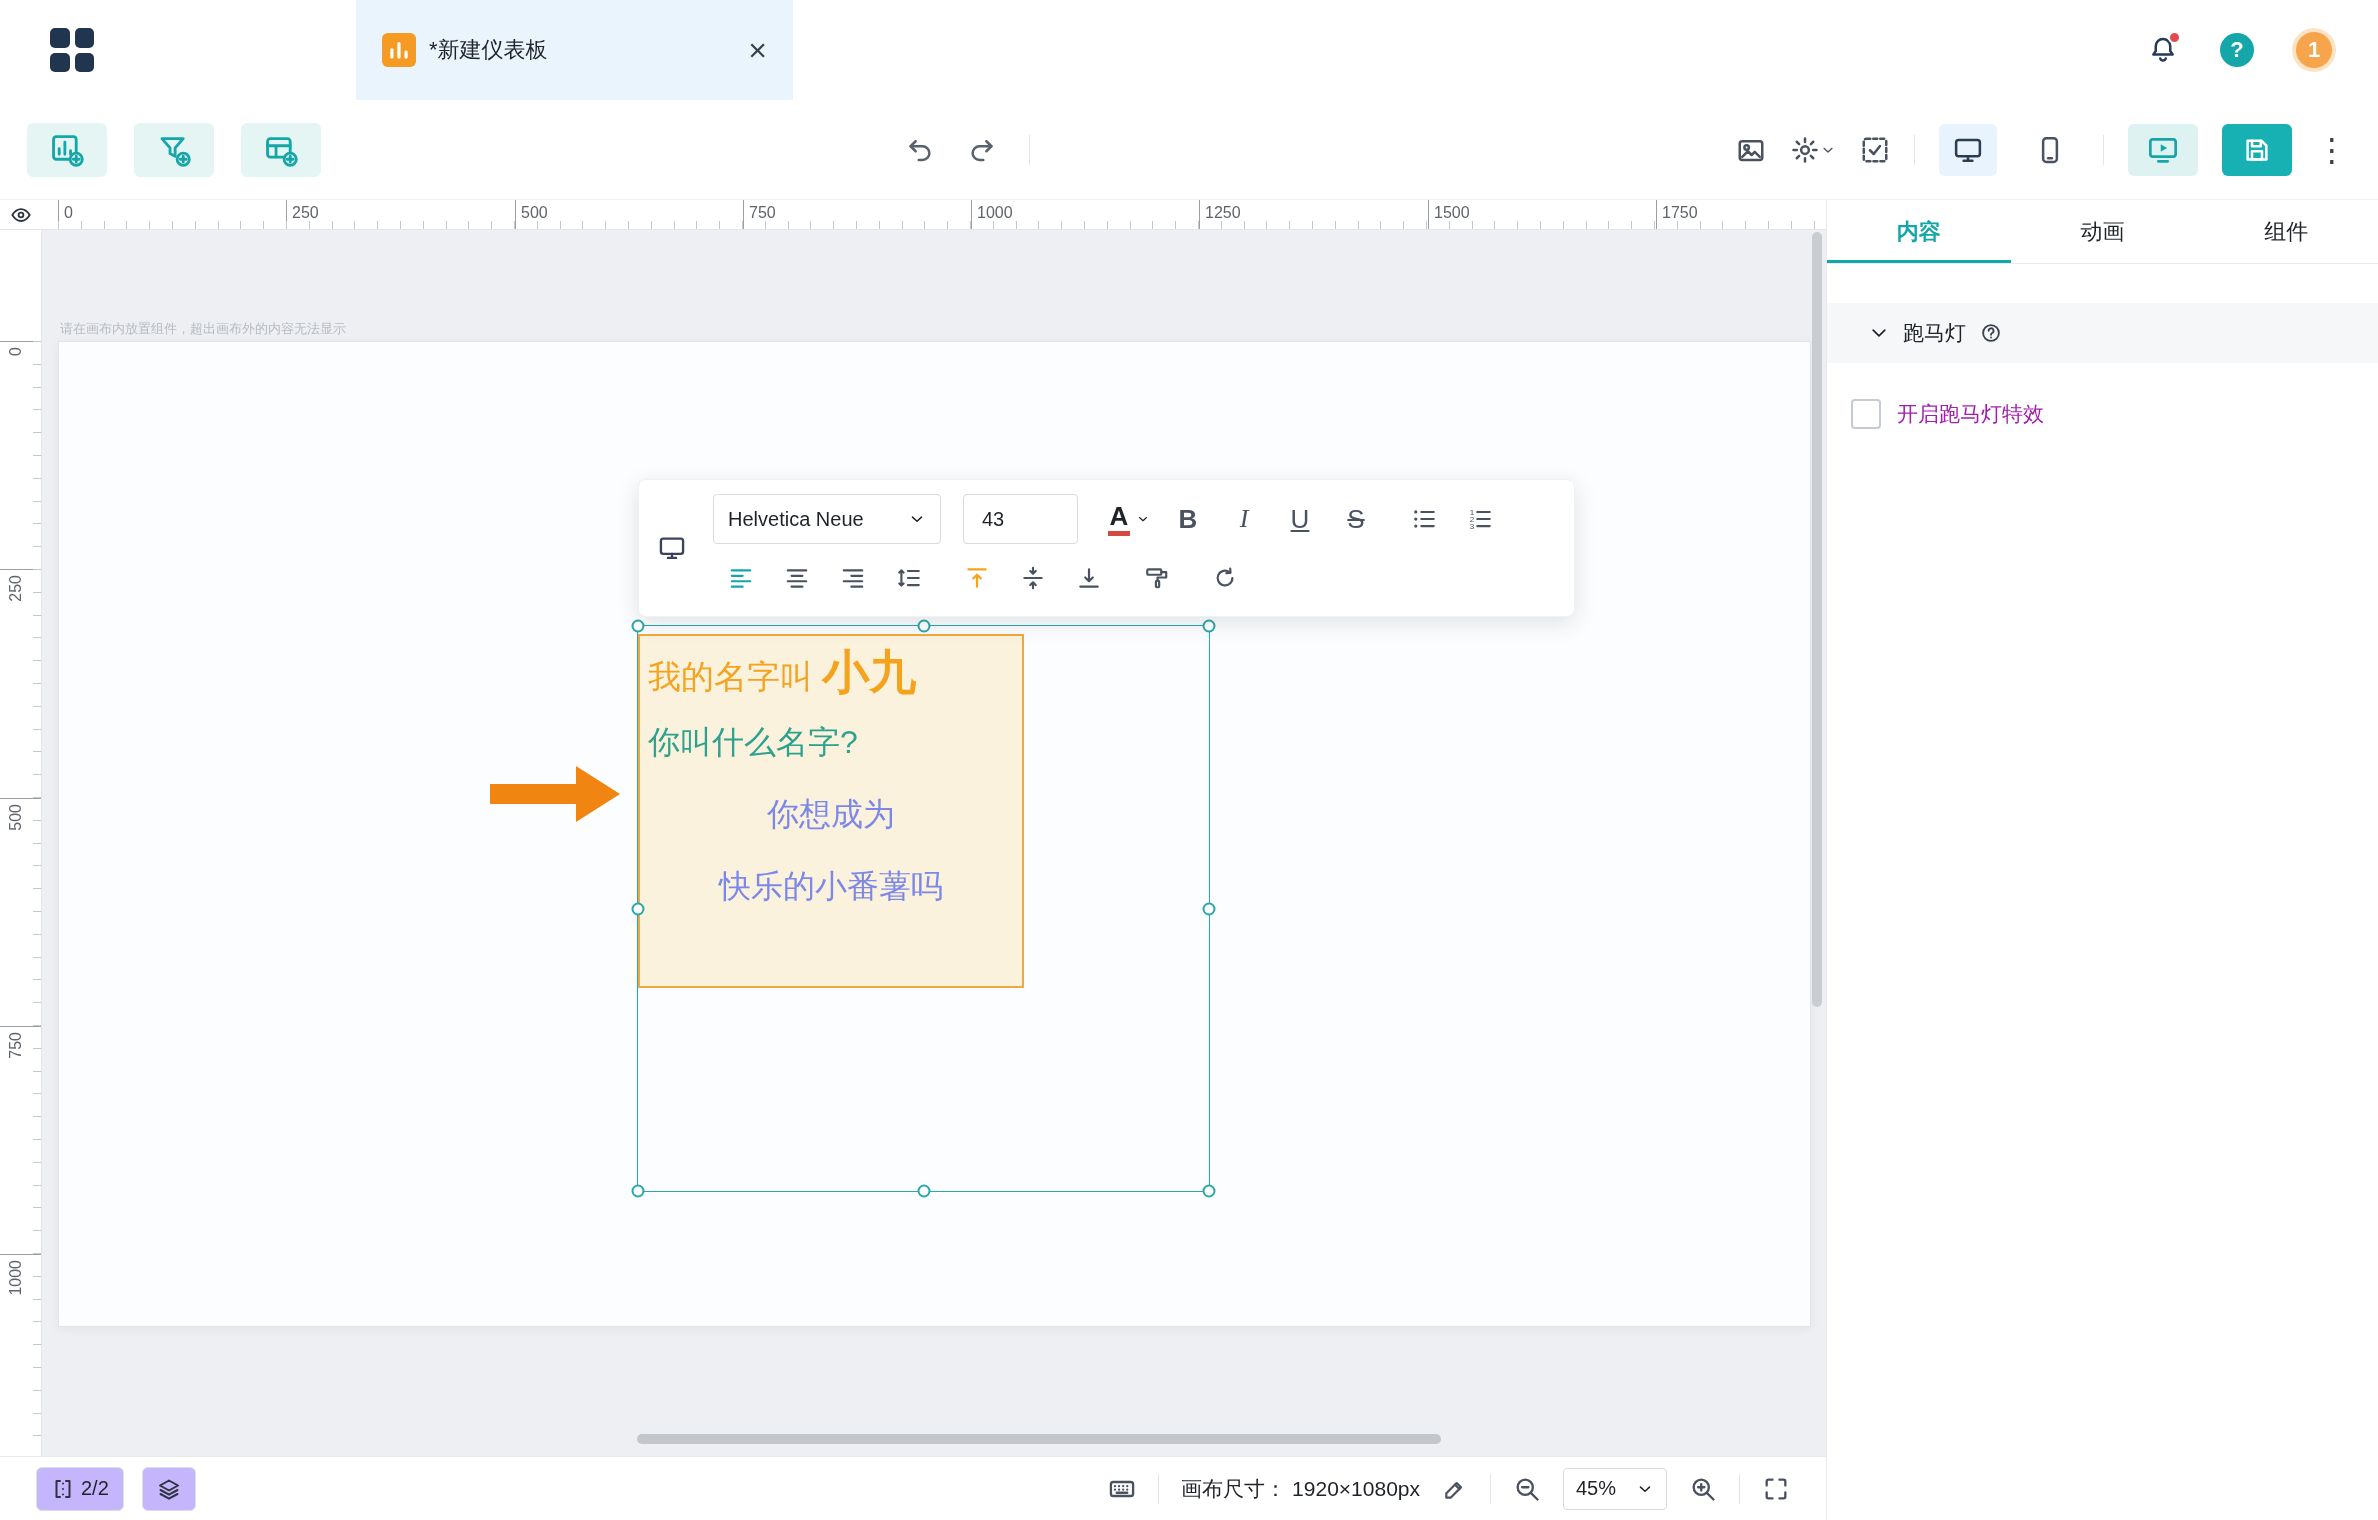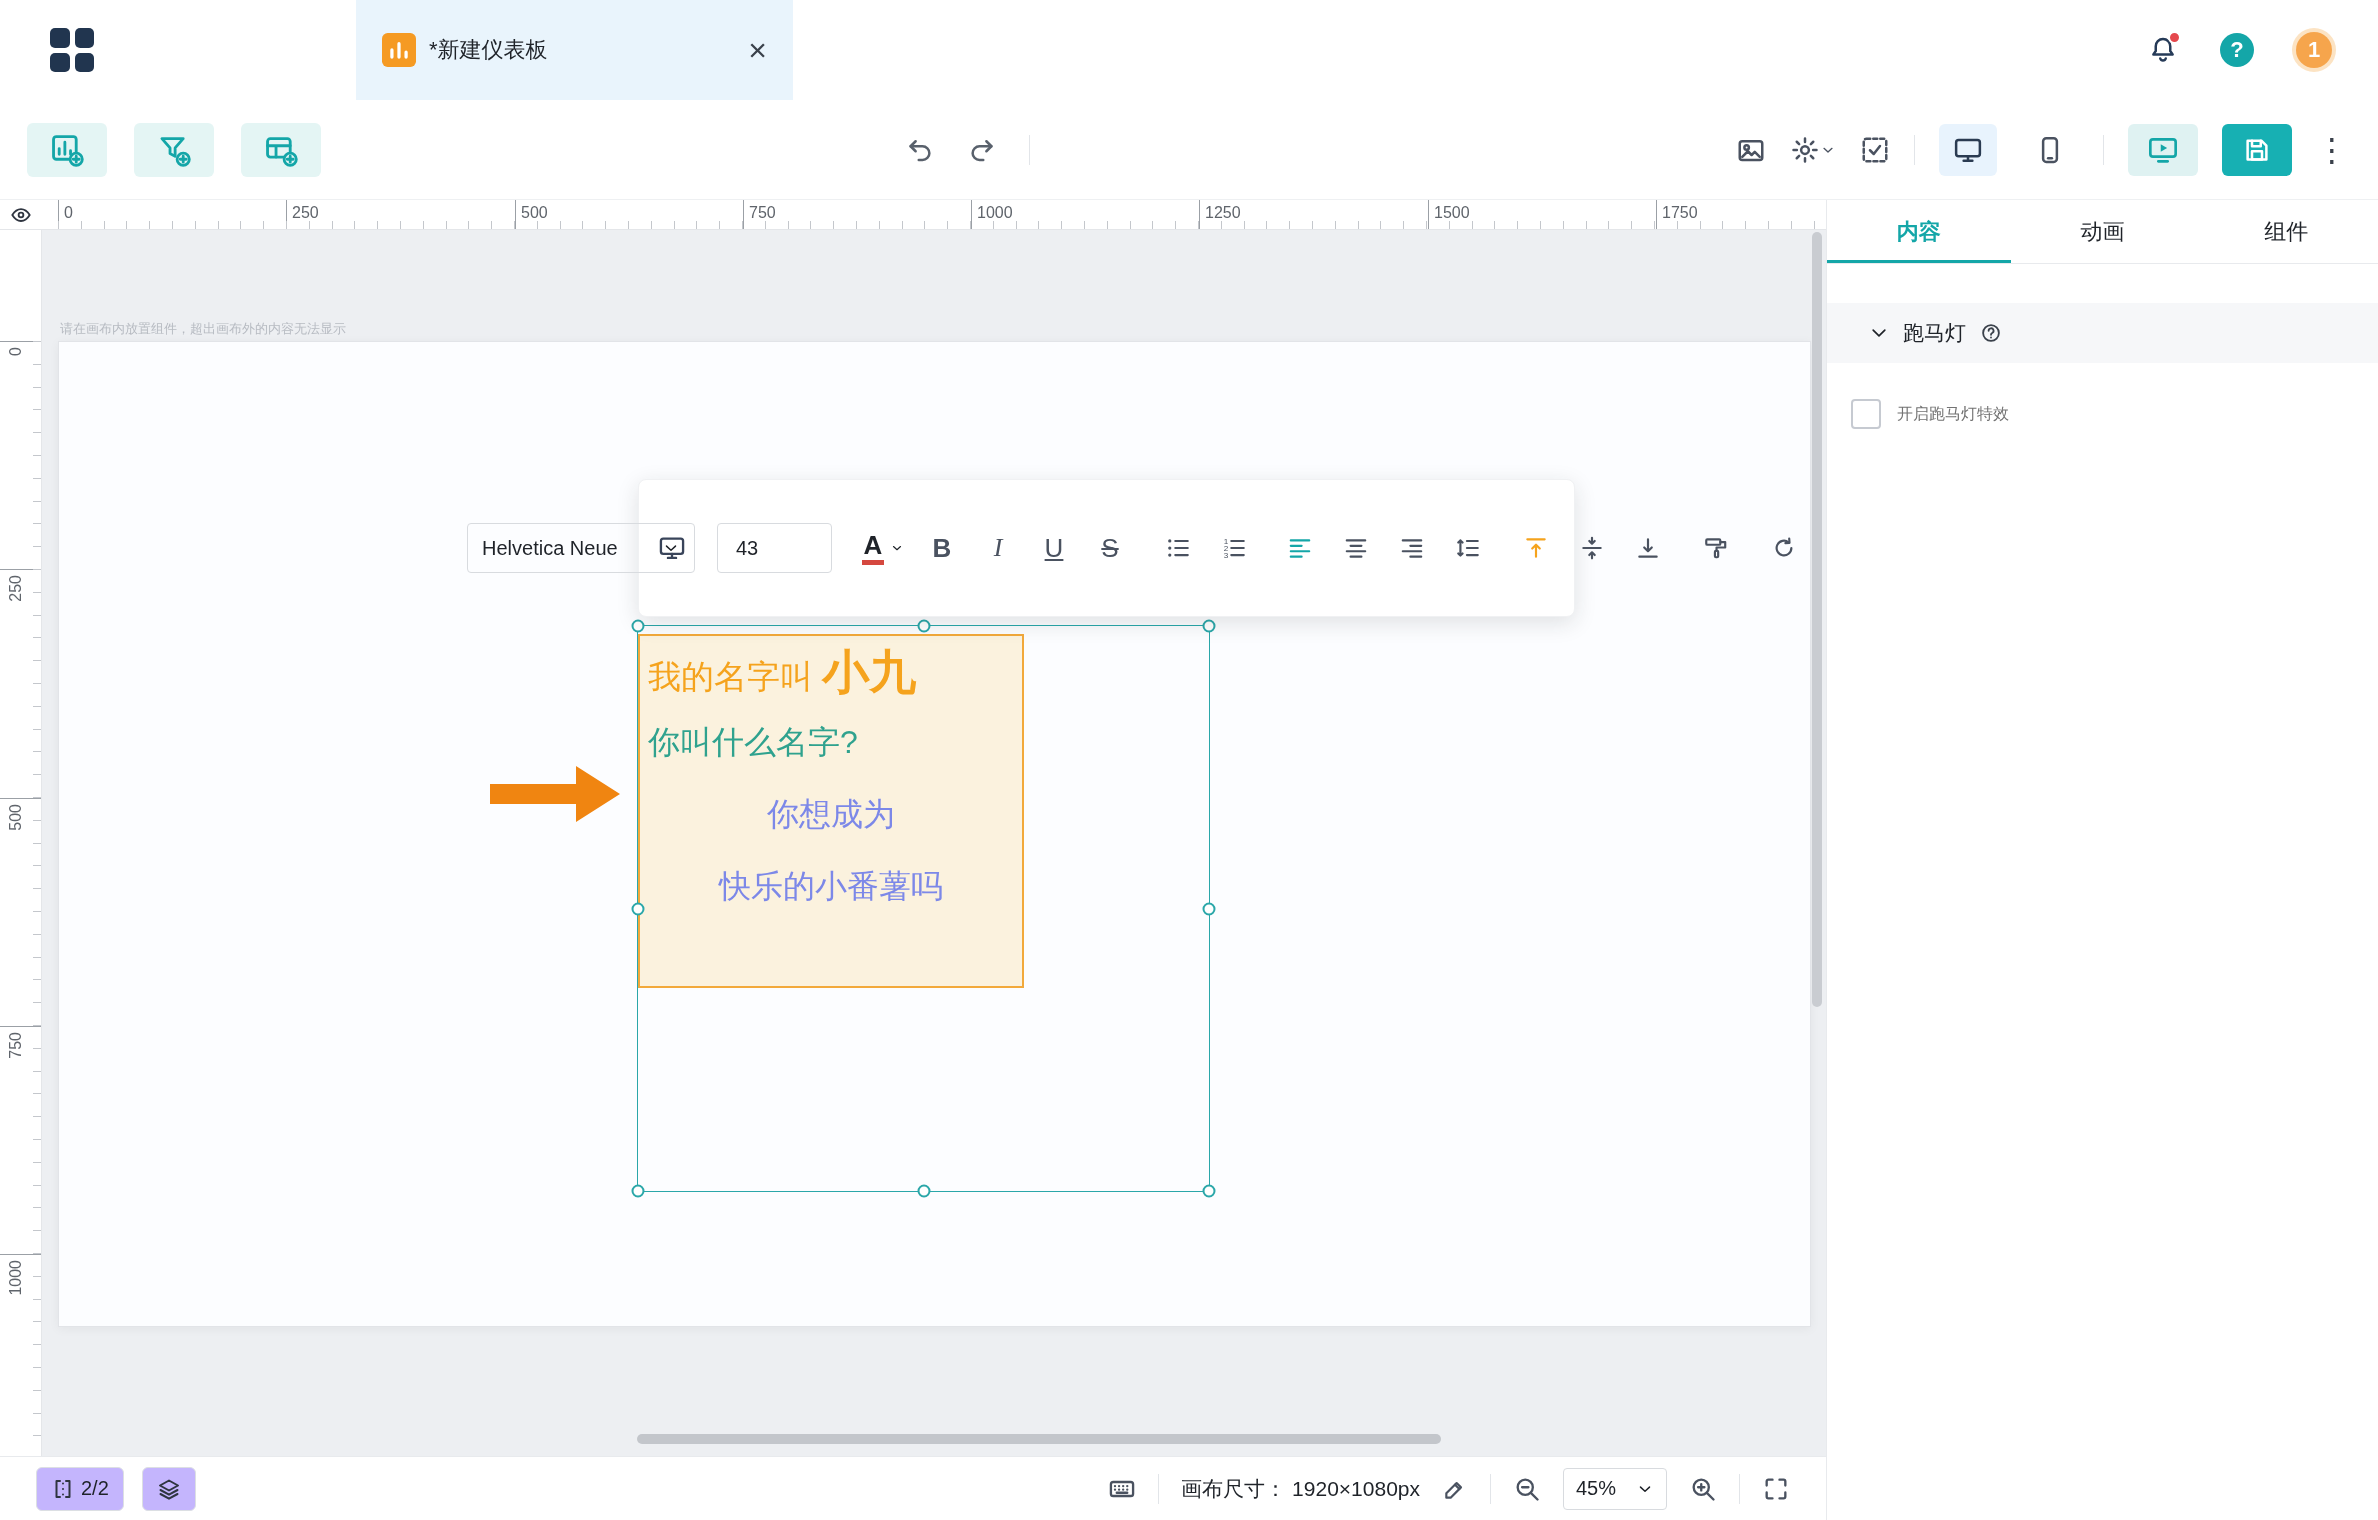--- a/index.html
+++ b/index.html
@@ -84,21 +84,21 @@
   .tb-line1 .name{font-size:47px;font-weight:bold}
   .tb-line2{margin-top:18px;text-align:left;font-size:32px;color:#2FA28E}
   .tb-line3{margin-top:28px;text-align:center;font-size:32px;color:#7C88E8}
   .tb-line4{margin-top:28px;text-align:center;font-size:32px;color:#7C88E8}
 
   
   .rt-toolbar{position:absolute;left:596px;top:249px;width:937px;height:138px;background:#fff;
     border:1px solid #F0F1F3;border-radius:8px;box-shadow:0 6px 22px rgba(31,35,41,.13);z-index:5}
   .rt-left{position:absolute;left:0;top:0;bottom:0;width:66px;display:flex;align-items:center;
     justify-content:center;color:#39445A}
-  .rt-rows{position:absolute;left:74px;top:0;right:8px;bottom:0;display:flex;flex-direction:row;
+  .rt-rows{position:absolute;left:74px;top:0;right:8px;bottom:0;display:flex;flex-direction:column;
     justify-content:center;gap:10px}
   .rt-row{display:flex;align-items:center}
   .rt-select{width:228px;height:50px;border:1px solid #D8DBDF;border-radius:4px;display:flex;
     align-items:center;justify-content:space-between;padding:0 14px;font-size:20px;color:#1F2329;
     cursor:pointer;margin-right:22px}
   .rt-input{width:115px;height:50px;border:1px solid #D8DBDF;border-radius:4px;display:flex;
     align-items:center;padding-left:18px;font-size:20px;color:#1F2329;cursor:text;margin-right:20px}
   .rt-color{width:62px;height:50px;display:flex;align-items:center;justify-content:center;gap:6px;cursor:pointer}
   .rt-color .A{font-size:26px;font-weight:bold;color:#1F2329;border-bottom:5px solid #D5483F;line-height:1.1;padding:0 2px}
   .rt-ib{width:56px;height:48px;display:flex;align-items:center;justify-content:center;color:#4A5260;
@@ -128,21 +128,21 @@
   .rp-tab{flex:1;display:flex;align-items:center;justify-content:center;font-size:22px;color:#1F2329;
     position:relative;cursor:pointer}
   .rp-tab.active{color:#14A6A8;font-weight:bold}
   .rp-tab.active::after{content:"";position:absolute;left:0;right:0;bottom:0;height:3px;background:#14A6A8}
   .rp-section{margin-top:39px;height:60px;background:#F6F7F9;display:flex;align-items:center;
     padding-left:42px;gap:14px;cursor:pointer}
   .rp-section .title{font-size:21px;font-weight:normal;color:#1F2329}
   .rp-section .qmark{color:#3A414B}
   .rp-check{margin-top:36px;display:flex;align-items:center;padding-left:24px;gap:16px}
   .checkbox{width:30px;height:30px;border:2px solid #C6CAD1;border-radius:4px;background:#fff;cursor:pointer}
-  .rp-check .label{font-size:16px;color:#737373}
+  .rp-check .label{font-size:21px;color:#a21caf}
 </style>
 </head>
 <body>
 
 <div class="topbar">
   <div class="logo">
     <i></i>
       <i></i>
     <i></i>
       <i></i>

